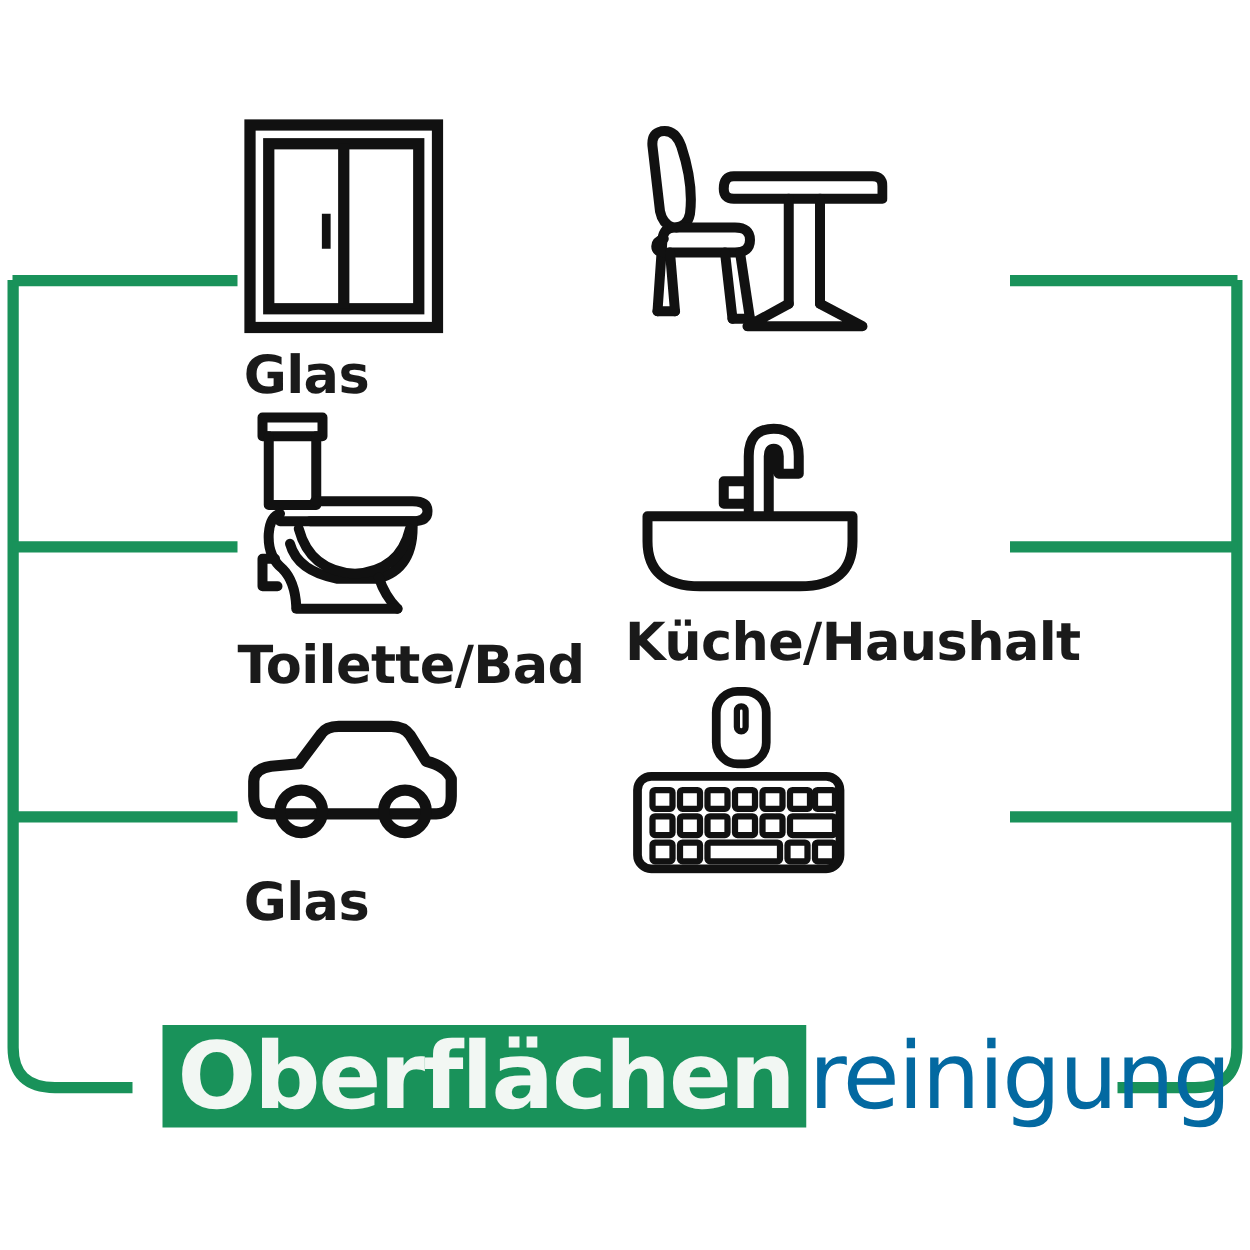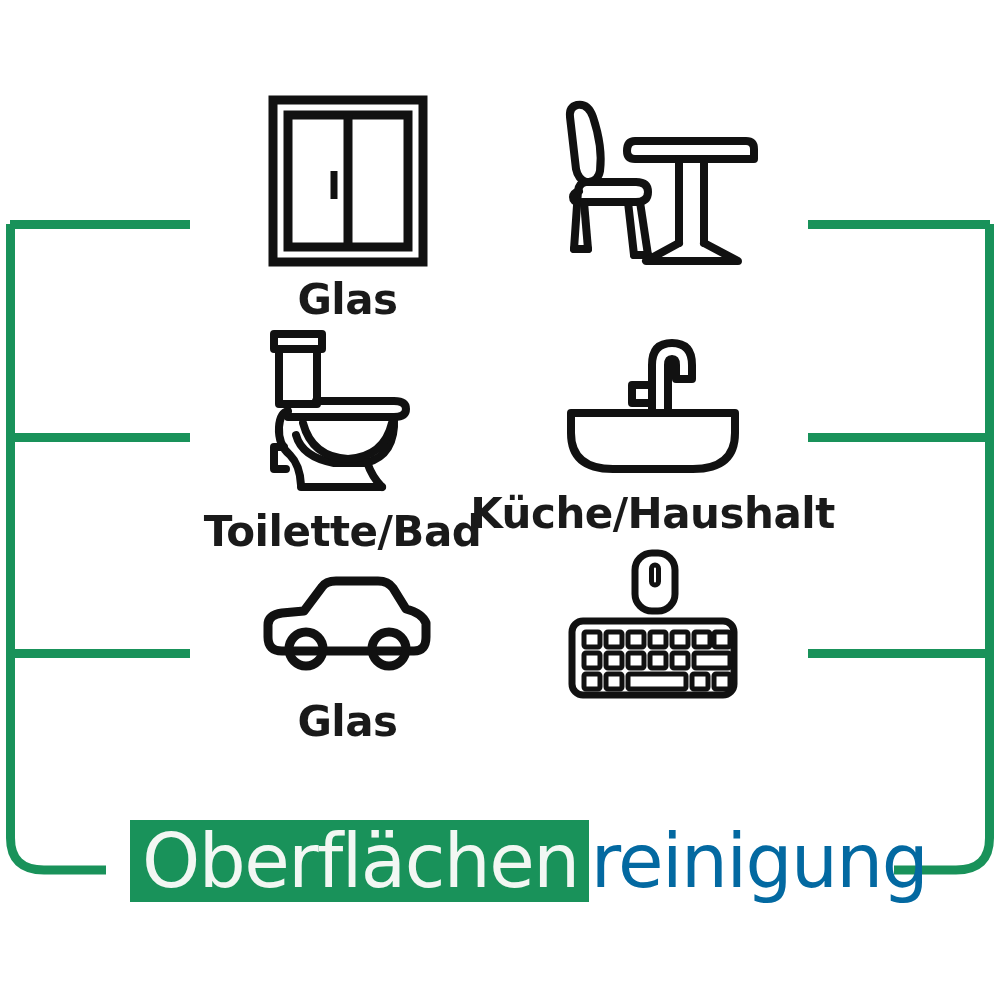--- a/index.html
+++ b/index.html
@@ -40,21 +40,21 @@
     top: 95px;
     width: 610px;
     height: 700px;
   }
 
   .cell {
     position: absolute;
     width: 305px;
     display: flex;
     flex-direction: column;
-    align-items: center;
+    align-items: flex-start;
     justify-content: flex-end;
   }
 
   .cell .icon-wrap {
     display: flex;
     align-items: flex-end;
     justify-content: center;
   }
 
   .cell .label {
@@ -87,21 +87,21 @@
     left: 130px;
     top: 820px;
     display: flex;
     align-items: center;
     height: 82px;
   }
   .title-hl {
     background: #19925a;
     color: #f2f7f3;
     font-size: 74px;
-    font-weight: 400;
+    font-weight: 700;
     line-height: 82px;
     padding: 0 10px 0 12px;
     letter-spacing: -1.5px;
     white-space: nowrap;
     font-family: "DejaVu Sans", "Liberation Sans", sans-serif;
   }
   .title-plain {
     color: #0369a1;
     font-size: 74px;
     font-weight: 400;

